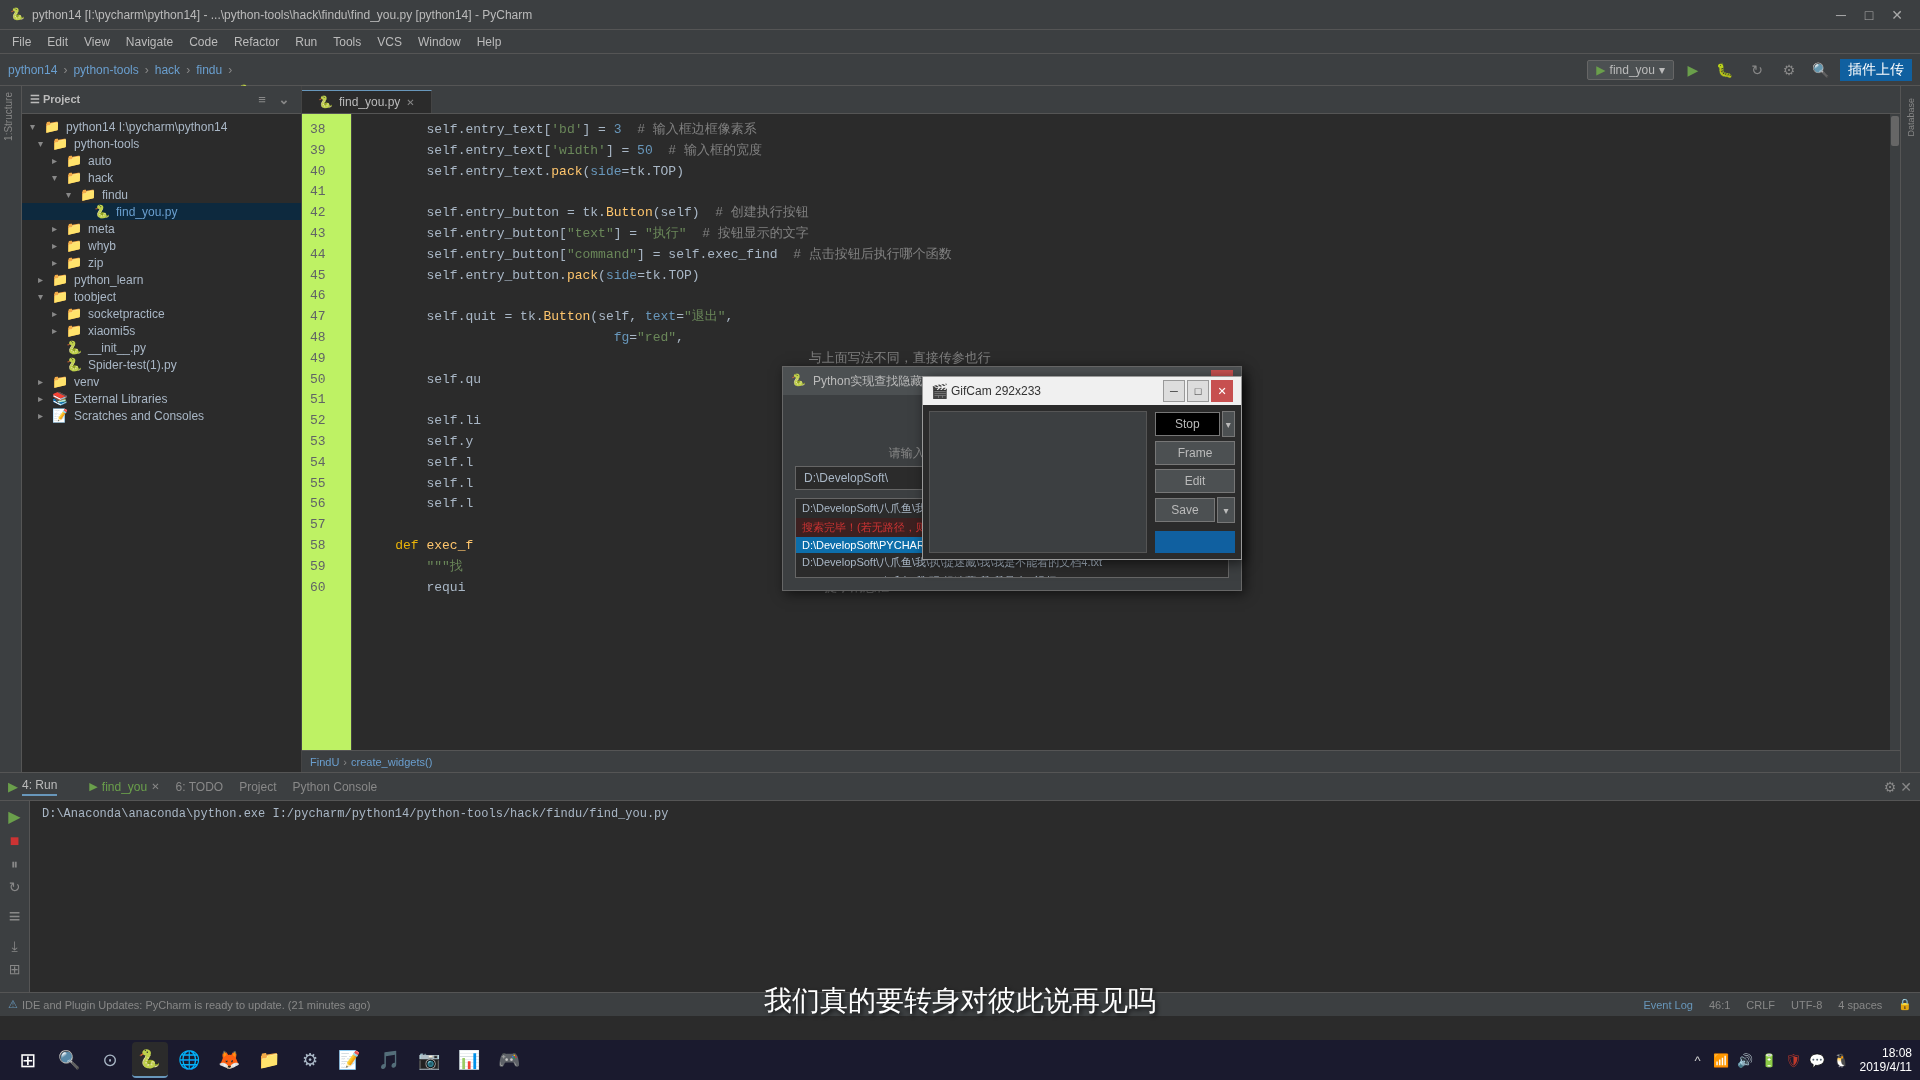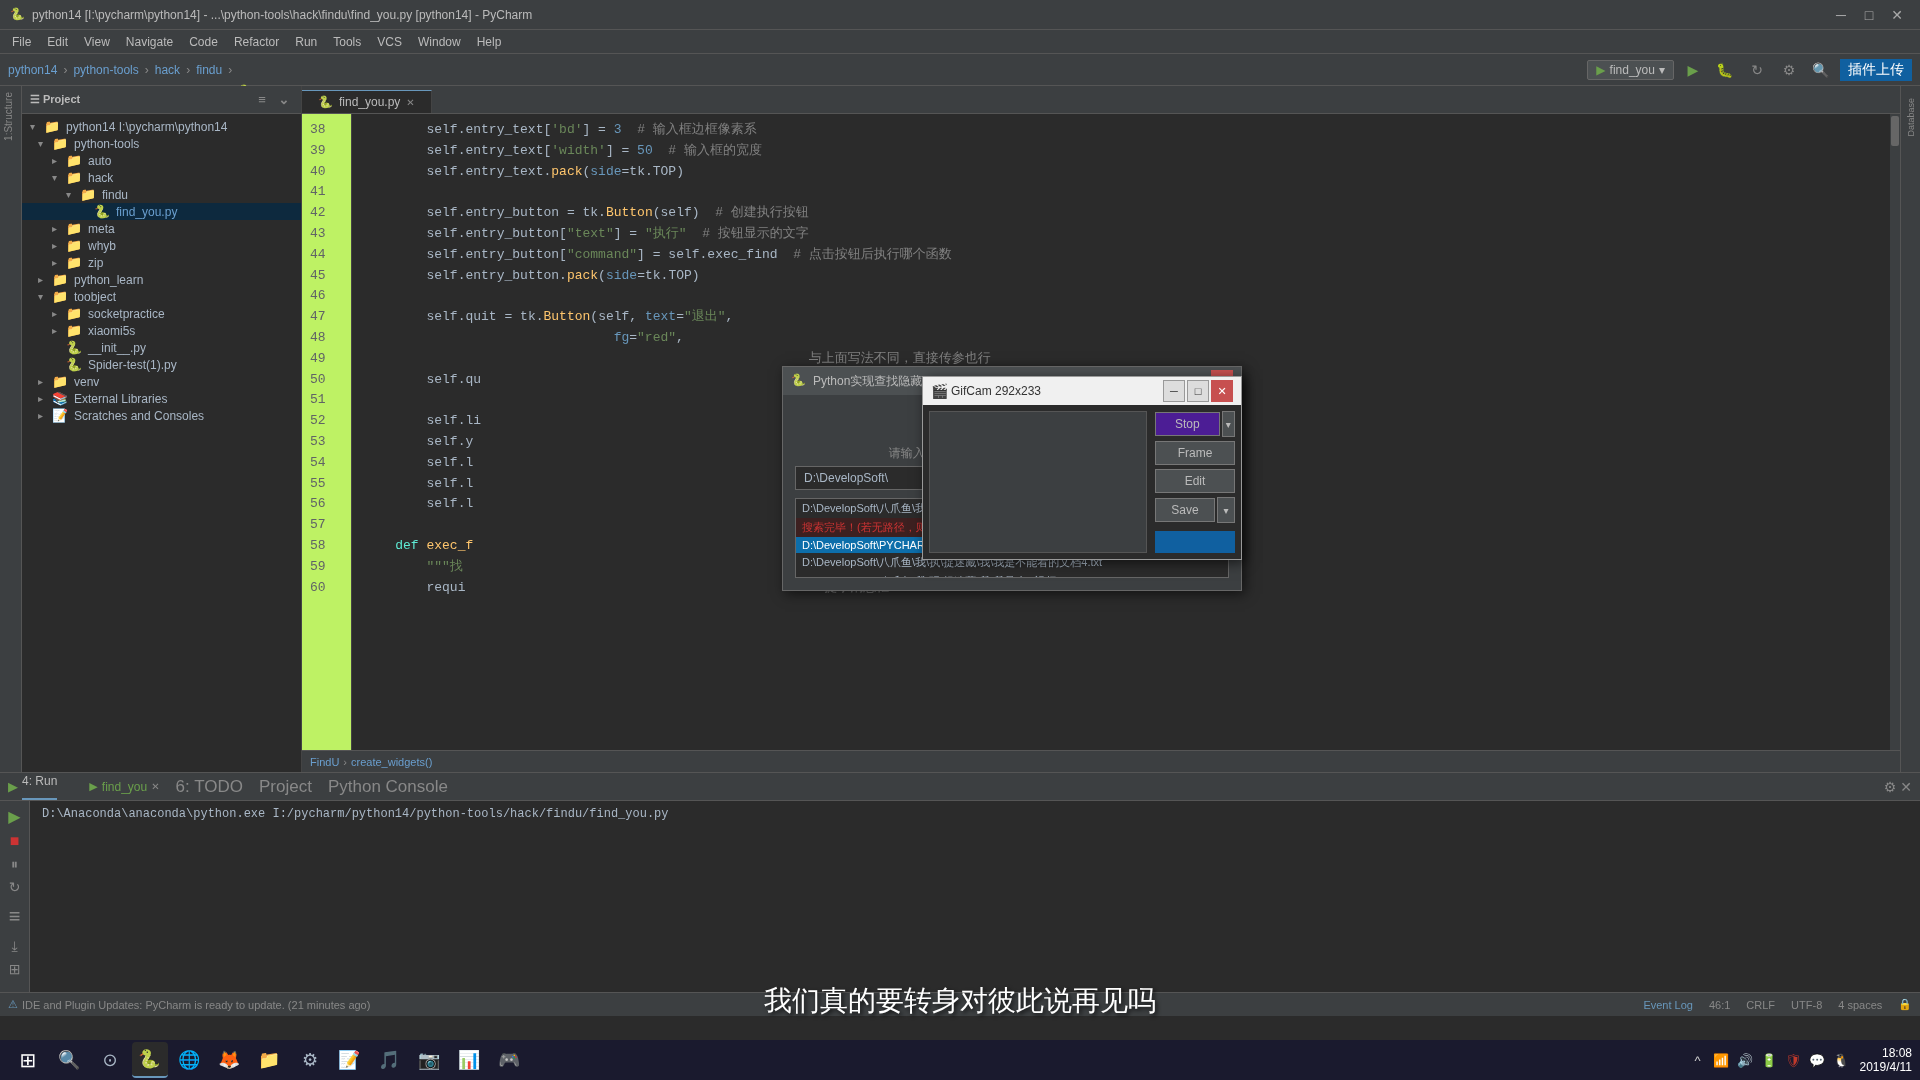--- a/index.html
+++ b/index.html
@@ -51,35 +51,35 @@
     .editor-tabs { height: 28px; background: #3c3f41; display: flex; align-items: flex-end; border-bottom: 1px solid #555; }
     .editor-tab { padding: 4px 16px; font-size: 12px; color: #888; cursor: pointer; border-right: 1px solid #444; display: flex; align-items: center; gap: 6px; }
     .editor-tab.active { background: #2b2b2b; color: #bbb; border-top: 1px solid #6897bb; }
     .tab-close { font-size: 10px; color: #888; }
 
     
     .code-editor { flex: 1; display: flex; overflow: hidden; position: relative; font-family: 'Courier New', monospace; font-size: 13px; }
     .line-numbers { width: 50px; background: #bef264; color: #606366; text-align: left; padding: 6px 8px; line-height: 1.6; border-right: 1px solid #444; user-select: none; }
     .code-content { flex: 1; padding: 6px 12px; line-height: 1.6; overflow: auto; }
     .code-line { white-space: pre; color: #a9b7c6; }
-    .kw { color: #5eead4; }
+    .kw { color: #eab308; }
     .fn { color: #ffc66d; }
     .str { color: #6a8759; }
     .comment { color: #808080; }
     .var { color: #a9b7c6; }
     .param { color: #6897bb; }
     .num { color: #6897bb; }
 
     
     .right-sidebar { width: 20px; background: #3c3f41; border-left: 1px solid #555; display: flex; flex-direction: column; align-items: center; padding: 4px 0; }
 
     
     .bottom-panel { height: 220px; background: #2b2b2b; border-top: 1px solid #555; display: flex; flex-direction: column; }
     .bottom-tabs { height: 28px; background: #3c3f41; display: flex; align-items: center; padding: 0 8px; gap: 16px; border-bottom: 1px solid #555; }
-    .bottom-tab { font-size: 17px; color: #888; cursor: pointer; padding: 4px 0; }
+    .bottom-tab { font-size: 12px; color: #888; cursor: pointer; padding: 4px 0; }
     .run-content { flex: 1; padding: 6px 12px; font-family: 'Courier New', monospace; font-size: 12px; color: #a9b7c6; }
     .bottom-side-icons { width: 30px; display: flex; flex-direction: column; align-items: center; gap: 6px; padding: 6px 4px; background: #3c3f41; border-right: 1px solid #555; }
     .run-area { display: flex; flex: 1; }
 
     
     .status-bar { height: 24px; background: #3c3f41; display: flex; align-items: center; padding: 0 8px; gap: 16px; border-top: 1px solid #555; font-size: 11px; color: #888; }
     .status-left { display: flex; align-items: center; gap: 4px; }
     .status-right { margin-left: auto; display: flex; align-items: center; gap: 16px; }
 
     
@@ -416,21 +416,21 @@
           <button class="gifcam-title-btn">□</button>
           <button class="gifcam-title-btn" style="background:#c75050; color:white; border-color:#c75050;">✕</button>
         </div>
         <div style="display:flex; background:#2b2b2b; padding:6px;">
           <div style="flex:1; background:#1a1a1a; border:1px solid #555; min-height:120px;">
 
             <div style="background:#3c3f41; height:100%; display:flex; align-items:center; justify-content:center; color:#555; font-size:11px;"></div>
           </div>
           <div style="display:flex; flex-direction:column; gap:4px; margin-left:8px; width:80px;">
             <div style="display:flex; align-items:center; gap:2px;">
-              <button style="flex:1; padding:4px 19px; background:#4c1d95; border:1px solid #777; color:#bbb; cursor:pointer; font-size:12px;">Stop</button>
+              <button style="flex:1; padding:4px 19px; background:#000000; border:1px solid #777; color:#bbb; cursor:pointer; font-size:12px;">Stop</button>
               <button style="width:18px; height:26px; background:#4c5052; border:1px solid #777; color:#bbb; cursor:pointer; font-size:10px;">▾</button>
             </div>
             <button style="padding:4px 8px; background:#4c5052; border:1px solid #777; color:#bbb; cursor:pointer; font-size:12px;">Frame</button>
             <button style="padding:4px 8px; background:#4c5052; border:1px solid #777; color:#bbb; cursor:pointer; font-size:12px;">Edit</button>
             <div style="display:flex; align-items:center; gap:2px;">
               <button style="flex:1; padding:4px 4px; background:#4c5052; border:1px solid #777; color:#bbb; cursor:pointer; font-size:12px;">Save</button>
               <button style="width:18px; height:26px; background:#4c5052; border:1px solid #777; color:#bbb; cursor:pointer; font-size:10px;">▾</button>
             </div>
             <div style="background:#1060a0; height:22px; margin-top:4px;"></div>
           </div>
@@ -441,21 +441,21 @@
 
   <div class="right-sidebar">
     <span style="font-size:9px; color:#888; writing-mode:vertical-rl; transform:rotate(180deg); margin-top:8px;">Database</span>
   </div>
 </div>
 
 <div class="bottom-panel">
   <div class="bottom-tabs">
     <div style="display:flex; align-items:center; gap:4px;">
       <span style="color:#6a9f4b; font-size:13px;">▶</span>
-      <span style="font-size:12px; color:#bbb; border-bottom:2px solid #6897bb; padding-bottom:10px;">4: Run</span>
+      <span style="font-size:12px; color:#bbb; border-bottom:2px solid #6897bb; padding-bottom:2px;">4: Run</span>
     </div>
     <div style="display:flex; align-items:center; gap:4px; margin-left:16px;">
       <span style="color:#6a9f4b; font-size:11px;">▶</span>
       <span style="font-size:12px; color:#6a9f4b;">find_you</span>
       <span style="color:#888; font-size:10px; cursor:pointer;">✕</span>
     </div>
     <span class="bottom-tab">6: TODO</span>
     <span class="bottom-tab">Project</span>
     <span class="bottom-tab">Python Console</span>
     <div style="margin-left:auto; display:flex; gap:4px;">

